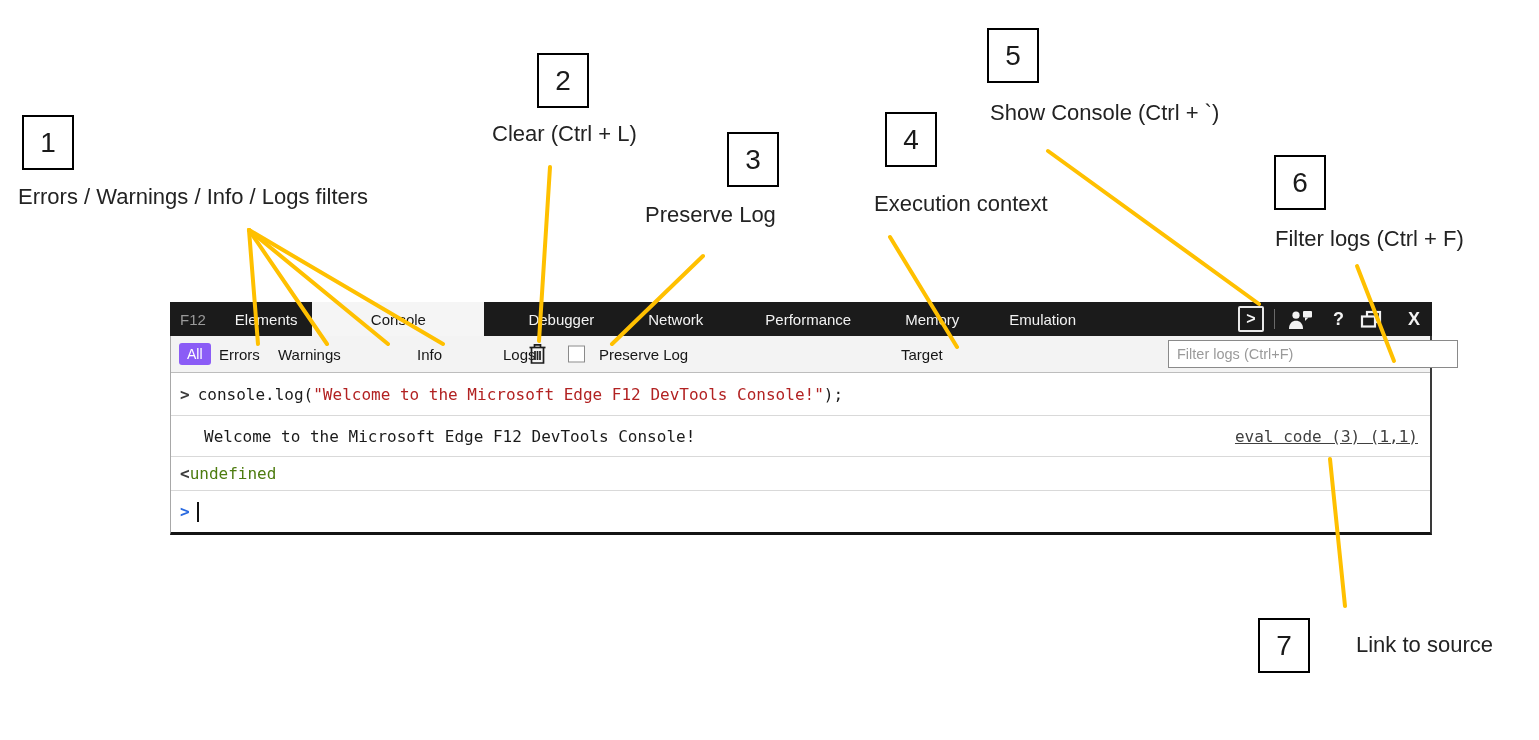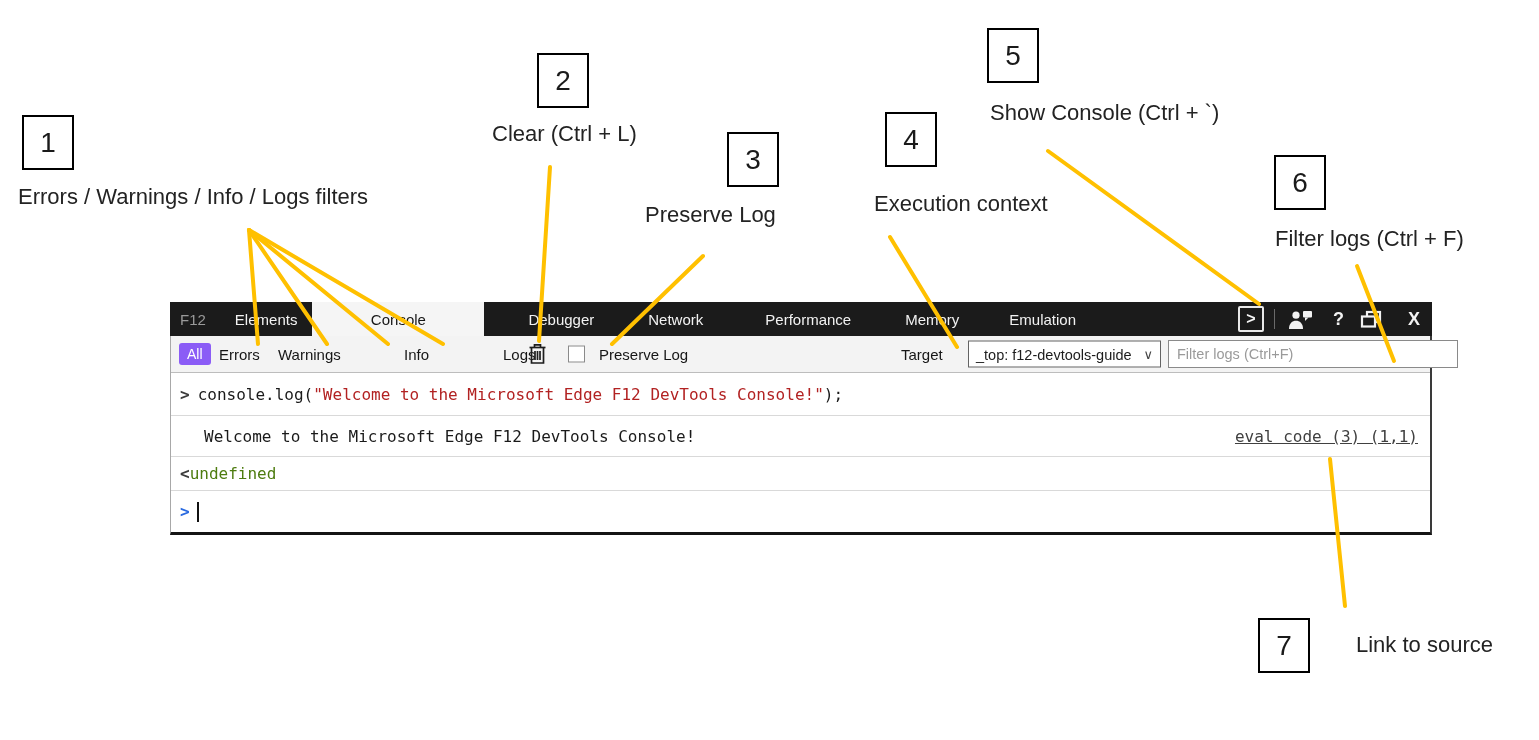--- a/index.html
+++ b/index.html
@@ -172,40 +172,36 @@
         <span class="close-glyph">X</span>
       </span>
     </div>
 
     <div class="devtools-body">
 
       <div class="toolbar">
         <span class="chip" style="left:8px;">All</span>
         <span class="filter-btn" style="left:48px;">Errors</span>
         <span class="filter-btn" style="left:107px;">Warnings</span>
-        <span class="filter-btn" style="left:233px;">Info</span>
+        <span class="filter-btn" style="left:246px;">Info</span>
         <span class="filter-btn" style="left:292px;margin-left:40px;">Logs</span>
 
         <span style="left:357px; display:flex;">
           <svg width="19" height="22" viewBox="0 0 19 22" fill="none" stroke="#1d1d1d" stroke-width="1.7">
             <path d="M1.5 4.5 h16"></path>
             <path d="M6.5 4 v-2.2 h6 V4"></path>
             <path d="M3.5 4.5 v15.5 h12 v-15.5"></path>
             <path d="M7 8 v9 M9.5 8 v9 M12 8 v9"></path>
           </svg>
         </span>
 
         <span class="checkbox" style="left:397px;"></span>
         <span style="left:428px;">Preserve Log</span>
 
         <span style="left:730px;">Target</span>
-        <span class="dropdown" style="left:797px;">
-          <span>_top: f12-devtools-guide</span>
-          <span class="chev">∨</span>
-        </span>
 
         <input class="filter-input" style="left: 997px;" type="text" placeholder="Filter logs (Ctrl+F)">
       </div>
 
       <div class="crow row-input">
         <span class="chev chev-dark">&gt;</span>
         <span class="code-text"><span class="code-prefix">console.log(</span><span class="code-string">"Welcome to the Microsoft Edge F12 DevTools Console!"</span><span class="code-suffix">);</span></span>
       </div>
 
       <div class="crow row-log">

